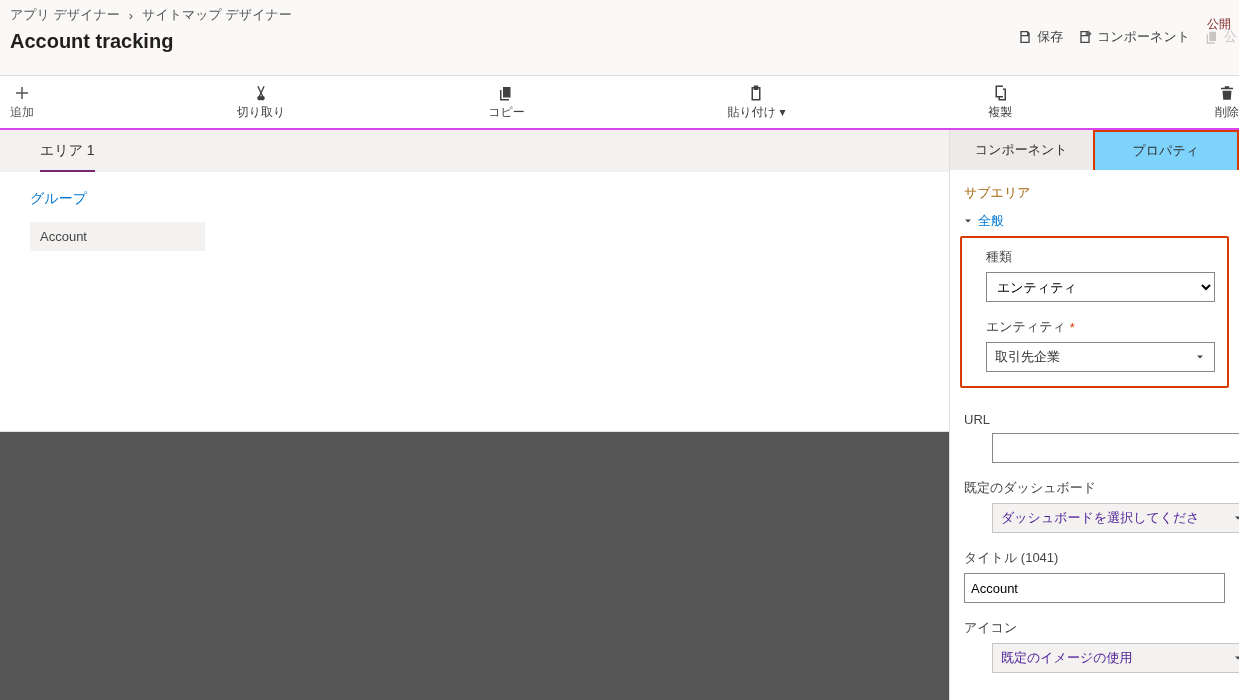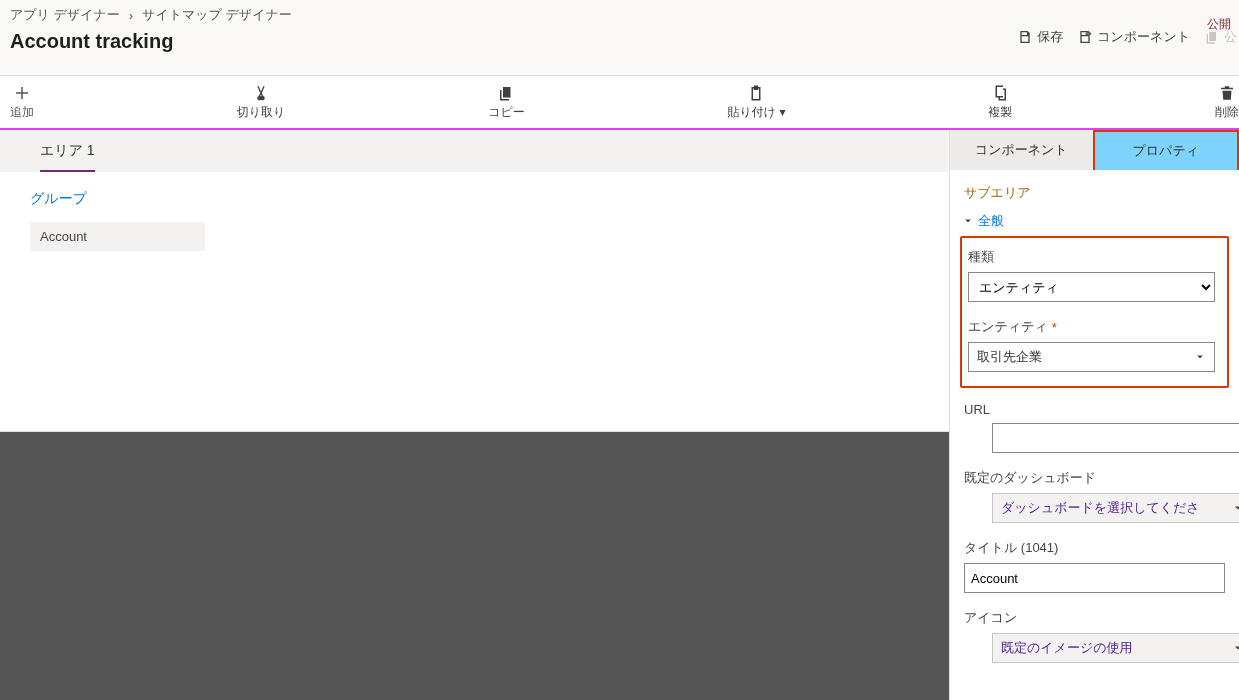--- a/index.html
+++ b/index.html
@@ -27,21 +27,21 @@
 .subarea-item { background:#f3f2f1; width:175px; padding:7px 10px; font-size:13px; color:#444; }
 .canvas-bottom { flex:1; background:#555; }
 
 .rail { width:290px; border-left:1px solid #e1dfdd; display:flex; flex-direction:column; background:#fff; overflow:hidden; }
 .tabs { display:flex; height:40px; }
 .tab { flex:1; display:flex; align-items:center; justify-content:center; font-size:13px; background:#edebe9; cursor:pointer; }
 .tab.active { background:#7dd3fc; border:2px solid #d83b01; border-bottom:none; }
 .rail-body { padding:14px 14px 0 14px; overflow-y:auto; }
 .rail-title { font-size:13px; color:#a16207; margin-bottom:10px; }
 .section-head { color:#0078d4; font-size:13px; display:flex; align-items:center; gap:4px; margin:6px 0 10px -2px; cursor:pointer; }
-.section-box { border:2px solid #d83b01; padding:10px 12px 14px 6px; margin:-4px -4px 14px -4px; border-radius:2px; }
+.section-box { border:2px solid #d83b01; padding:10px 12px 14px 24px; margin:-4px -4px 24px -4px; border-radius:2px; }
 .flabel { font-size:13px; color:#444; margin-bottom:6px; display:flex; align-items:center; gap:4px; }
 .req { color:#d83b01; }
 select, input[type=text] { width:100%; height:30px; border:1px solid #8a8886; padding:0 6px; font-size:13px; background:#fff; font-family:inherit; }
 .faux-select { width:100%; height:30px; border:1px solid #8a8886; display:flex; align-items:center; justify-content:space-between; padding:0 8px; font-size:13px; cursor:pointer; }
 .dis { background:#f3f2f1; color:#4c1d95; border-color:#c8c6c4;margin-left:28px; }
 .chev { width:12px; height:12px; fill:#444; }
 .fgroup { margin-bottom:16px; }
 </style>
 </head>
 <body>

